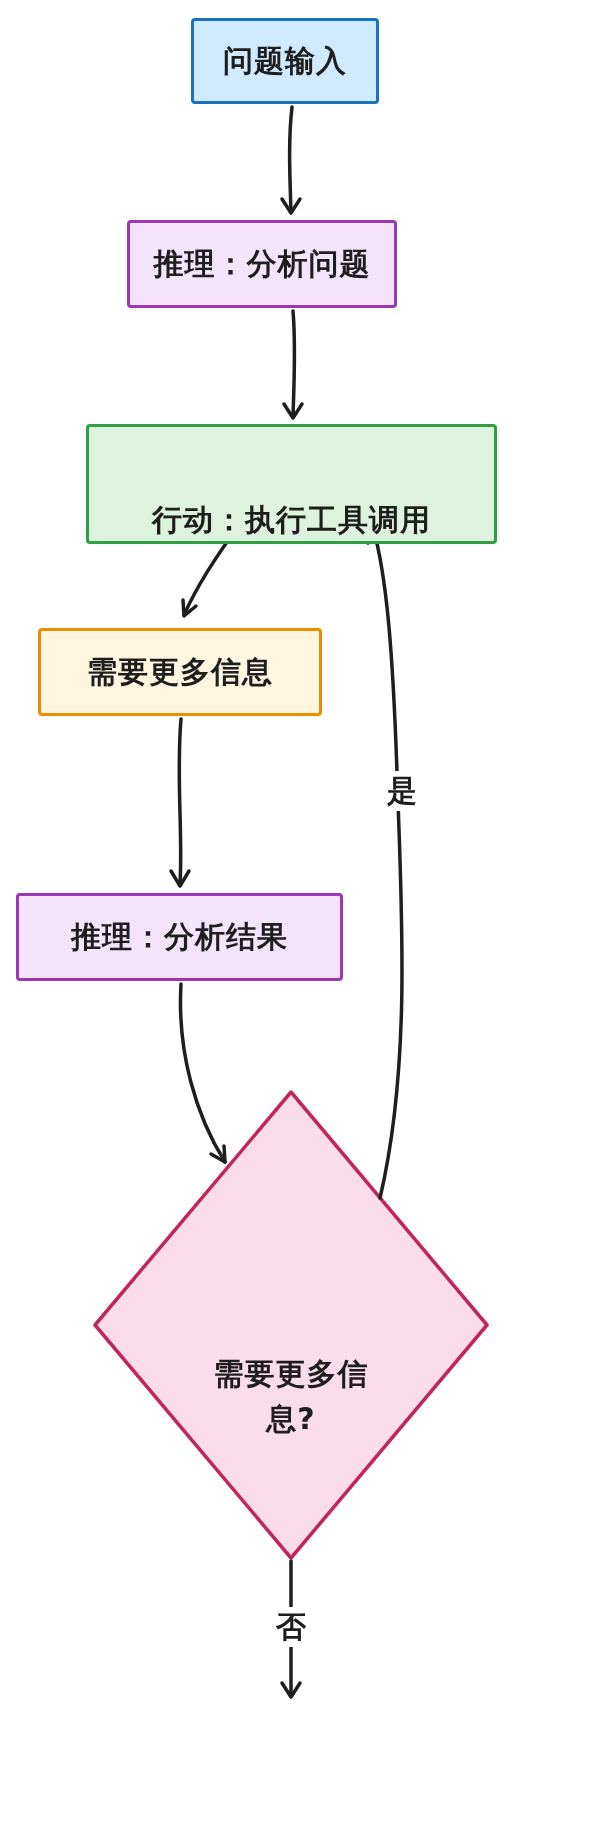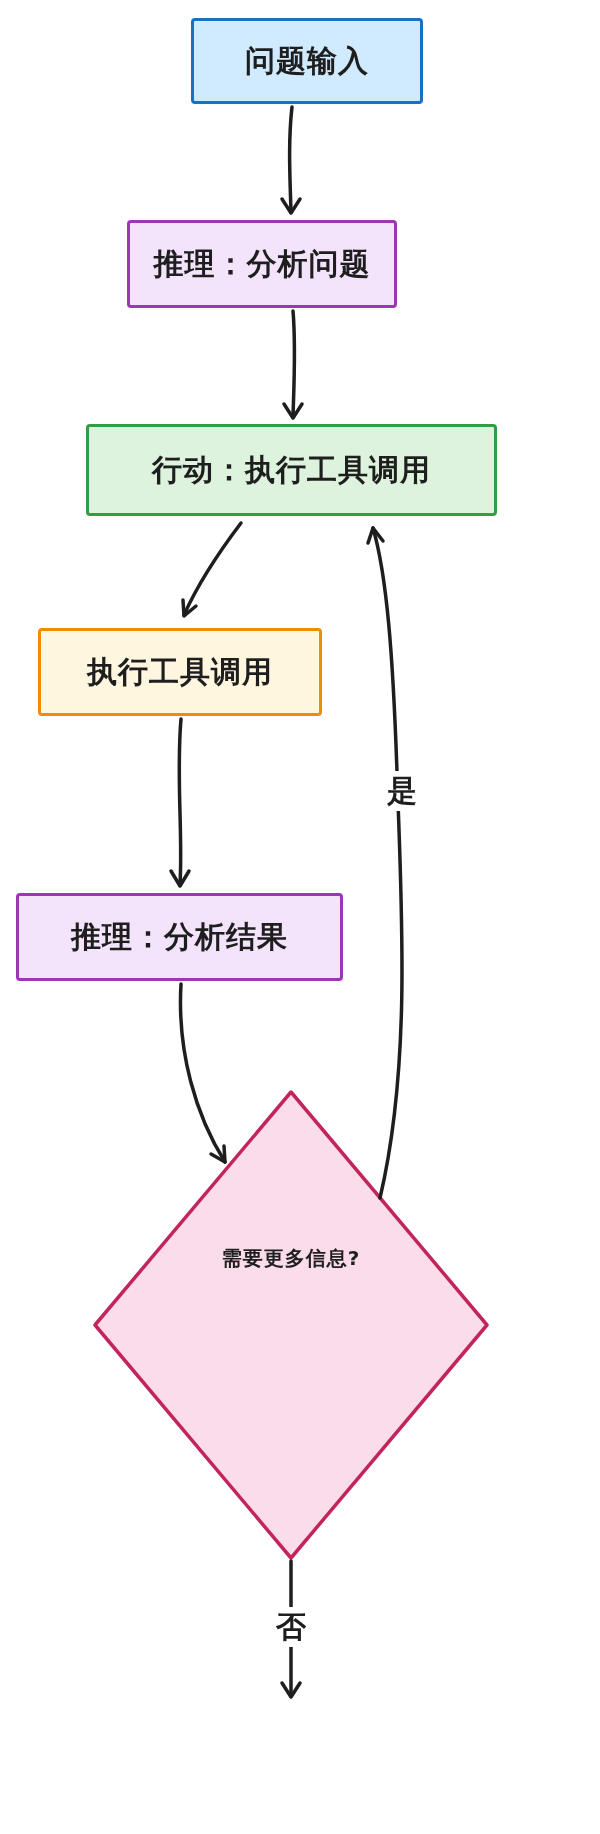--- a/index.html
+++ b/index.html
@@ -25,36 +25,36 @@
     display: flex;
     align-items: center;
     justify-content: center;
     font-weight: bold;
     font-size: 30px;
     letter-spacing: 1px;
     color: #1e1e1e;
     box-sizing: border-box;
     text-align: center;
   }
-  #n-input   { left: 191px; top: 18px;   width: 232px; height: 86px; }
+  #n-input   { left: 191px; top: 18px;   width: 188px; height: 86px; }
   #n-reason1 { left: 127px; top: 220px;  width: 270px; height: 88px; }
-  #n-action  { left: 86px;  top: 424px;  width: 411px; height: 92px; }
+  #n-action  { left: 86px;  top: 424px;  width: 411px; height: 120px; align-items: flex-end; }
   #n-result  { left: 38px;  top: 628px;  width: 284px; height: 88px; }
   #n-reason2 { left: 16px;  top: 893px;  width: 327px; height: 88px; }
   #n-final   { left: 150px; top: 1703px; width: 281px; height: 88px; }
   .diamond-label {
     position: absolute;
-    left: 201px; top: 1198px;
+    left: 201px; top: 1336px;
     width: 180px; height: 120px;
     display: flex;
     align-items: center;
     justify-content: center;
     text-align: center;
     font-weight: bold;
-    font-size: 20px;
+    font-size: 30px;
     line-height: 1.5;
     letter-spacing: 1px;
     color: #1e1e1e;
   }
   .edge-label {
     position: absolute;
     font-weight: bold;
     font-size: 30px;
     color: #1e1e1e;
     background: #ffffff;
@@ -105,21 +105,21 @@
 
   <div class="node" id="n-reason1" style="border-color: rgb(156, 54, 181); background-color: rgb(243, 228, 251);">
     <span>推理：分析问题</span>
   </div>
 
   <div class="node" id="n-action" style="border-color: rgb(47, 158, 68); background-color: rgb(222, 243, 222);">
     <span>行动：执行工具调用</span>
   </div>
 
   <div class="node" id="n-result" style="border-color: rgb(240, 140, 0); background-color: rgb(255, 246, 224);">
-    <span>执行工具调用</span>
+    <span>需要更多信息</span>
   </div>
 
   <div class="node" id="n-reason2" style="border-color: rgb(156, 54, 181); background-color: rgb(243, 228, 251); text-align: center;">
     <span>推理：分析结果</span>
   </div>
 
   <div class="diamond-label">
     <span>需要更多信息?</span>
   </div>
 

